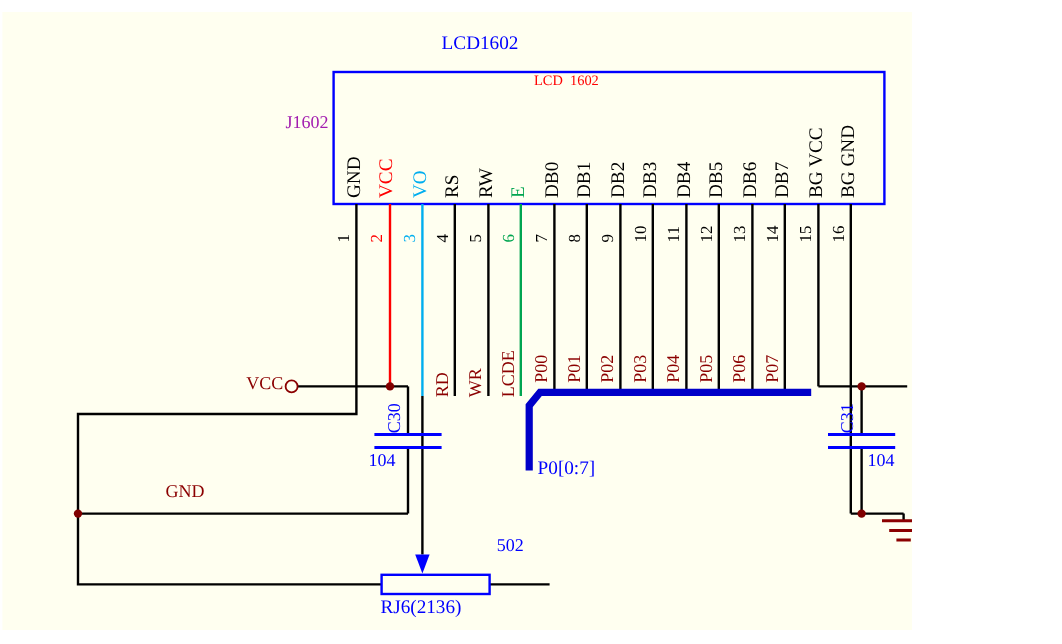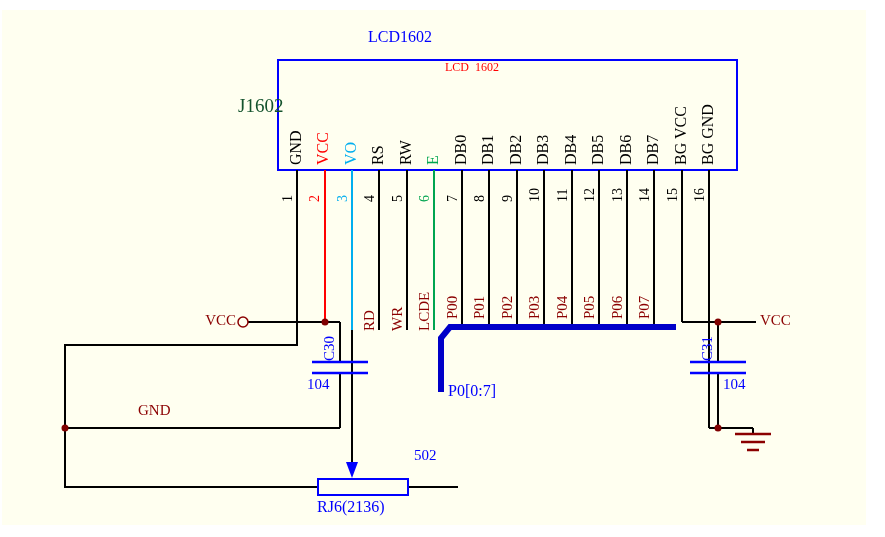--- a/index.html
+++ b/index.html
@@ -1,16 +1,16 @@
 <!DOCTYPE html>
 <html><head>
 <meta charset="utf-8">
 <style>
   html,body{margin:0;padding:0;background:#ffffff;}
-  #canvas{position:relative;width:866px;height:537px;background:#ffffff;overflow:hidden;
+  #canvas{position:relative;width:760px;height:537px;background:#ffffff;overflow:hidden;
           font-family:"Liberation Serif", serif;}
   #sheet{position:absolute;left:2px;top:10px;width:881px;height:515px;background:#FFFFF0;}
   svg{position:absolute;left:0;top:0;}
   .t{position:absolute;white-space:pre;line-height:1;}
   .vtext{position:absolute;white-space:pre;line-height:1;transform:rotate(-90deg);transform-origin:0 0;}
 </style>
 </head>
 <body>
 
 <div id="canvas">
@@ -80,21 +80,21 @@
     <g fill="#800000">
       <circle cx="325" cy="322" r="3.5"></circle>
       <circle cx="65" cy="428" r="3.5"></circle>
       <circle cx="718" cy="322" r="3.5"></circle>
       <circle cx="718" cy="428" r="3.5"></circle>
     </g>
   </svg>
 
   <div class="t" style="left:368px;top:29px;font-size:16px;color:#0000FF;">LCD1602</div>
   <div class="t" style="left:445px;top:61px;font-size:12px;color:#FF0000;">LCD  1602</div>
-  <div class="t" style="left:238px;top:96px;font-size:19px;color:#14532d;">J1602</div>
+  <div class="t" style="left:238px;top:96px;font-size:15px;color:#a21caf;">J1602</div>
 
   <div class="t" style="left:196px;top:313px;width:40px;text-align:right;font-size:15px;color:#8B0000;">VCC</div>
   <div class="t" style="left:138px;top:403px;font-size:15px;color:#8B0000;">GND</div>
   <div class="t" style="left:760px;top:313px;font-size:15px;color:#8B0000;">VCC</div>
 
   <div class="vtext" style="left:322px;top:361px;font-size:15px;color:#0000FF;">C30</div>
   <div class="t" style="left:307px;top:377px;font-size:15px;color:#0000FF;">104</div>
   <div class="vtext" style="left:700px;top:361px;font-size:15px;color:#0000FF;">C31</div>
   <div class="t" style="left:723px;top:377px;font-size:15px;color:#0000FF;">104</div>
 

